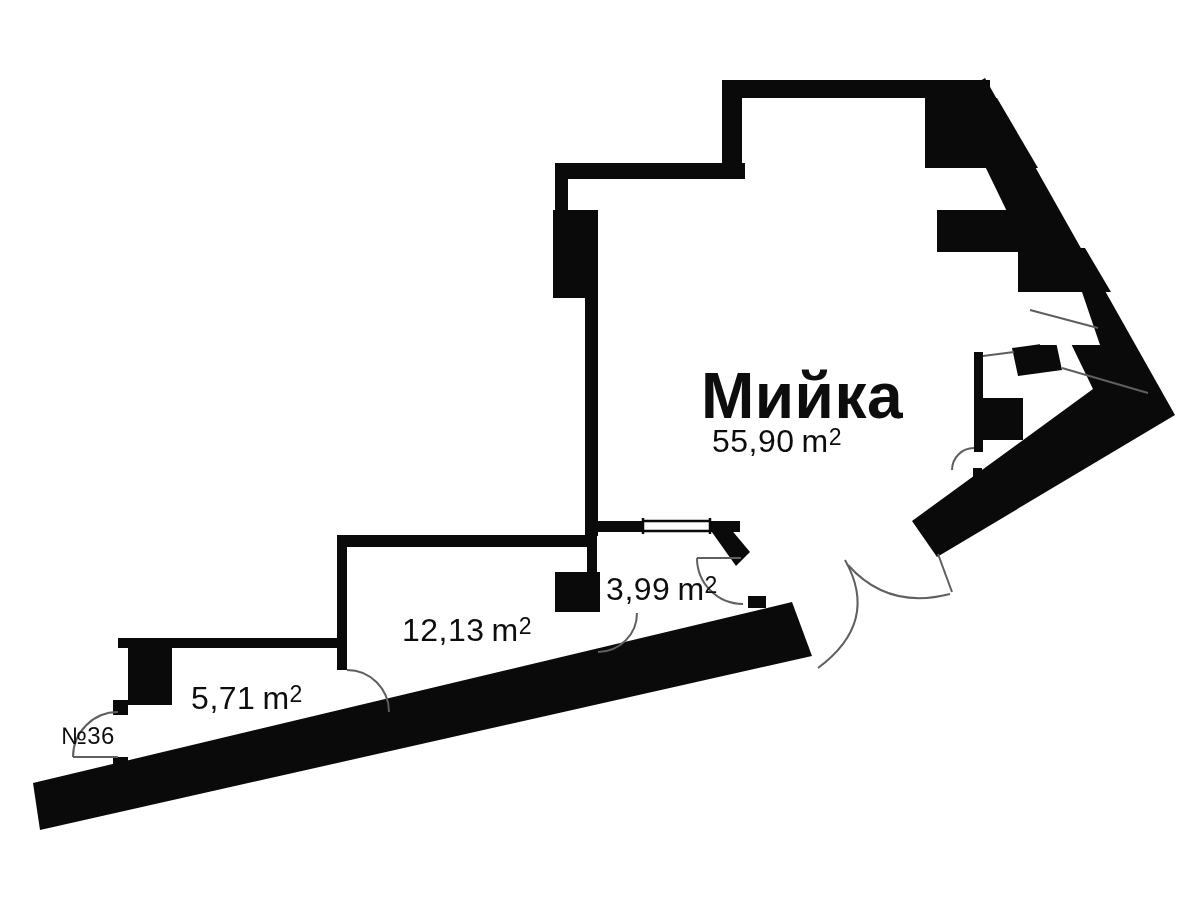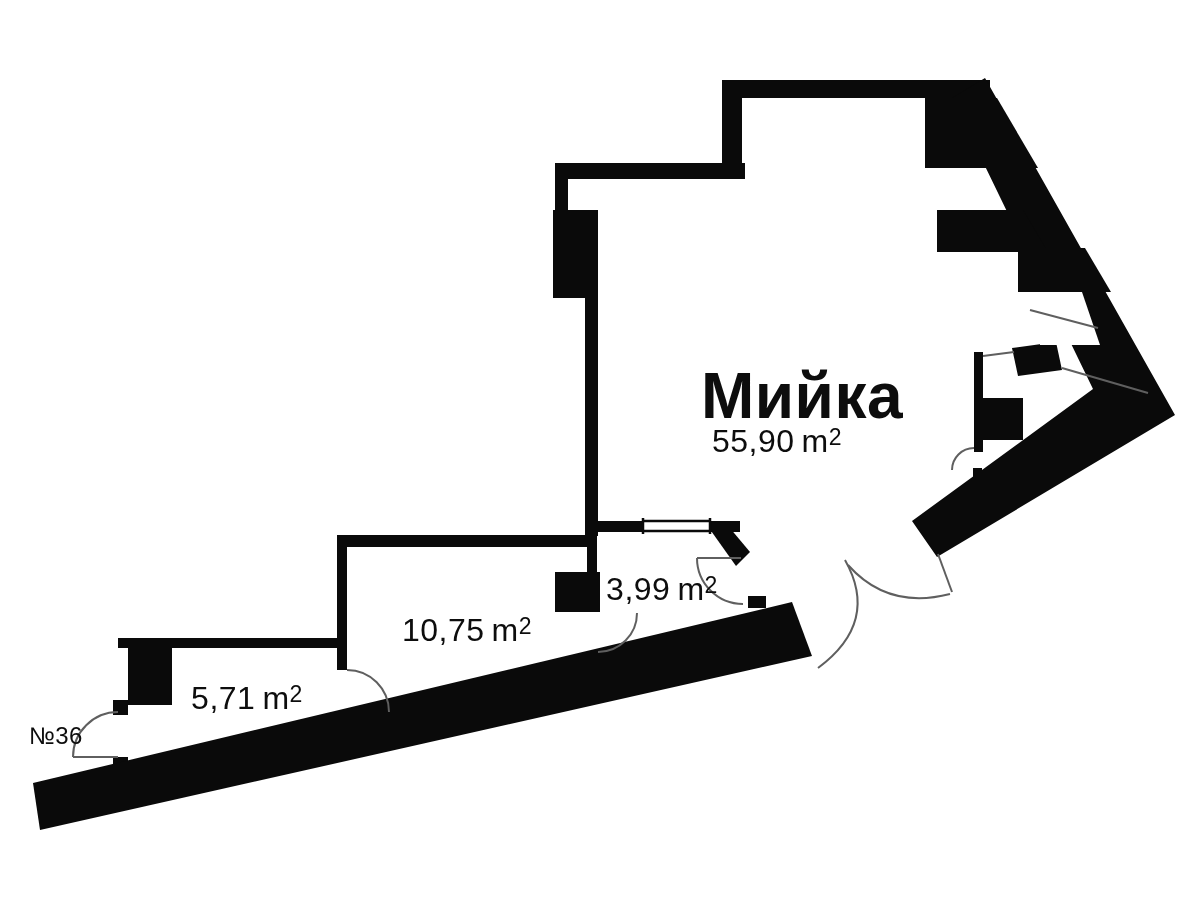--- a/index.html
+++ b/index.html
@@ -22,20 +22,21 @@
     font-size:64px;
     font-weight:bold;
   }
   .label-area{
     font-size:32px;
     font-weight:normal;
   }
   .label-unit{
     font-size:24px;
     font-weight:normal;
+    margin-left:32px;
   }
   .sup2{
     font-size:0.72em;
     vertical-align:0.30em;
   }
   .area-suffix{margin-left:0.22em;}
 </style>
 </head>
 <body>
 
@@ -106,21 +107,21 @@
       <path d="M983,356 L1014,352"></path>
       <path d="M1030,310 L1098,328"></path>
       <path d="M1062,368 L1148,393"></path>
     </g>
   </svg>
 
   <div class="label label-room-name" style="left:802px;top:352px;margin-top:44px;">Мийка</div>
 
   <div class="label label-area" style="left:777px;top:441px;"><span>55,90</span><span class="area-suffix">m</span><span class="sup2">2</span></div>
 
-  <div class="label label-area" style="left:467px;top:630px;"><span>10,75</span><span class="area-suffix">m</span><span class="sup2">2</span></div>
+  <div class="label label-area" style="left:467px;top:630px;"><span>12,13</span><span class="area-suffix">m</span><span class="sup2">2</span></div>
 
   <div class="label label-area" style="left:662px;top:589px;"><span>3,99</span><span class="area-suffix">m</span><span class="sup2">2</span></div>
 
   <div class="label label-area" style="left:247px;top:698px;"><span>5,71</span><span class="area-suffix">m</span><span class="sup2">2</span></div>
 
   <div class="label label-unit" style="left:56px;top:736px;">№36</div>
 
 </div>
 
 </body></html>

